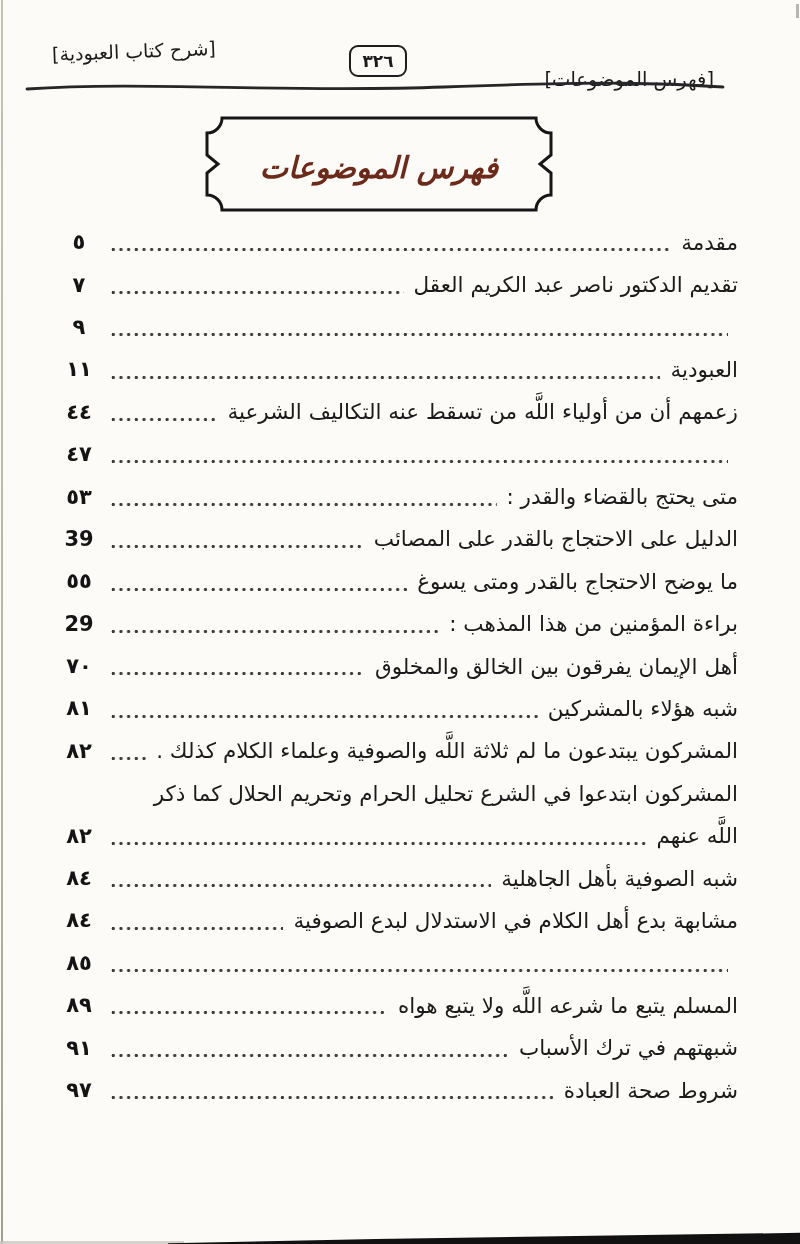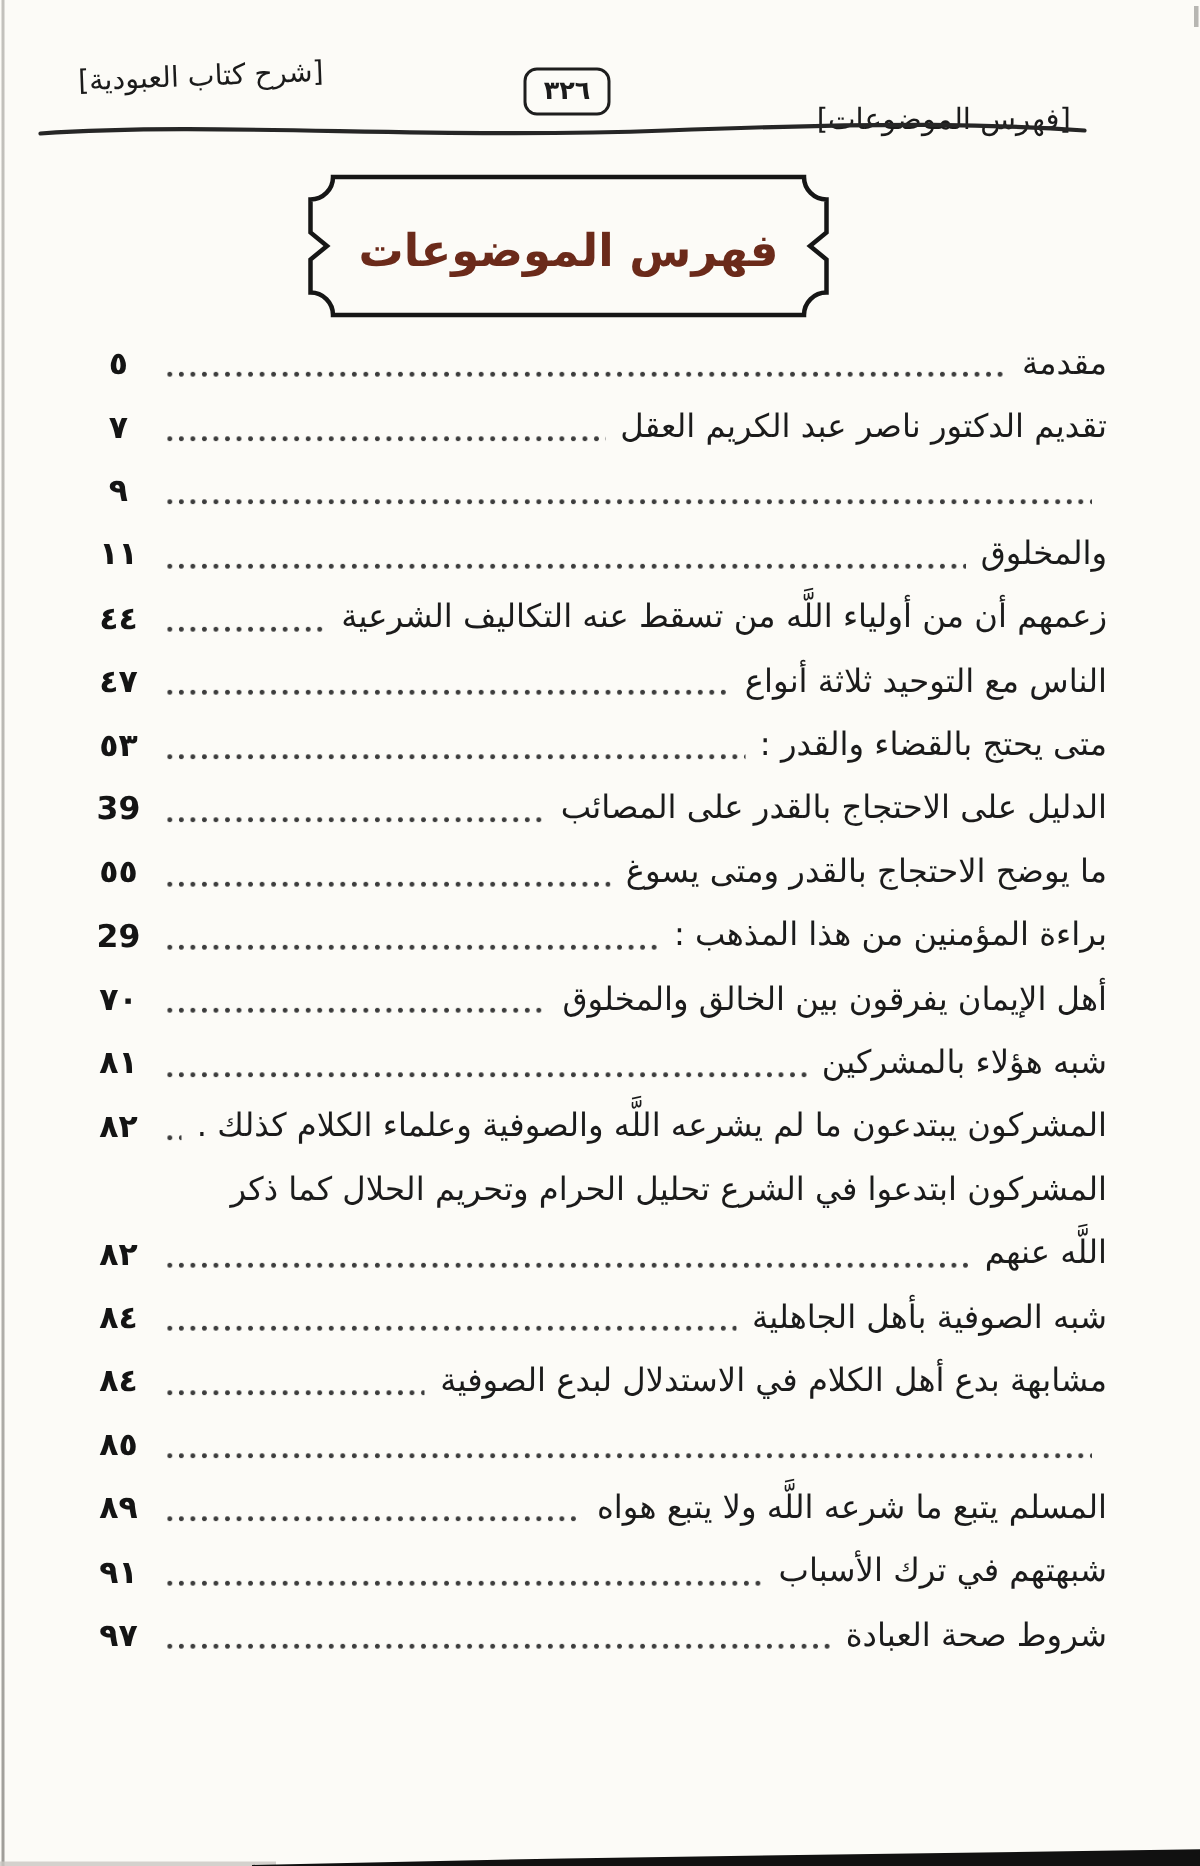--- a/index.html
+++ b/index.html
@@ -36,21 +36,21 @@
   }
   .hdr-box{
     position:absolute; left:349px; top:45px; width:58px; height:32px;
     border:2px solid #1e1e1e; border-radius:9px;
     display:flex; align-items:center; justify-content:center;
     background:#fcfbf7;
   }
   .hdr-box span{ font-size:17px; font-weight:bold; letter-spacing:1px; }
   .rule{ position:absolute; left:24px; top:78px; }
   
-  .cartouche{ position:absolute; left:204px; top:115px; width:350px; height:98px; }
+  .cartouche{ position:absolute; left:204px; top:115px; width:350px; height:98px;font-style:italic; }
   .cartouche svg{ position:absolute; inset:0; }
   .cartouche .ttl{
     position:absolute; inset:0; display:flex; align-items:center; justify-content:center;
     font-size:30px; font-weight:bold; color:#6b2a1a; padding-top:6px;
     letter-spacing:.5px;
   }
   
   .toc{
     position:absolute; top:221px; left:57px; right:62px;
     direction:rtl;
@@ -125,31 +125,30 @@
       <div class="row">
       <span class="t">تقديم الدكتور ناصر عبد الكريم العقل</span>
       <span class="dots"></span>
       <span class="num">٧</span>
     </div>
       <div class="row">
       <span class="dots"></span>
       <span class="num">٩</span>
     </div>
       <div class="row">
-      <span class="t">والمخلوق</span>
+      <span class="t">العبودية</span>
       <span class="dots"></span>
       <span class="num">١١</span>
     </div>
       <div class="row">
       <span class="t">زعمهم أن من أولياء اللَّه من تسقط عنه التكاليف الشرعية</span>
       <span class="dots"></span>
       <span class="num">٤٤</span>
     </div>
       <div class="row">
-      <span class="t">الناس مع التوحيد ثلاثة أنواع</span>
       <span class="dots"></span>
       <span class="num">٤٧</span>
     </div>
       <div class="row">
       <span class="t">متى يحتج بالقضاء والقدر :</span>
       <span class="dots"></span>
       <span class="num">٥٣</span>
     </div>
       <div class="row">
       <span class="t">الدليل على الاحتجاج بالقدر على المصائب</span>
@@ -170,21 +169,21 @@
       <span class="t">أهل الإيمان يفرقون بين الخالق والمخلوق</span>
       <span class="dots"></span>
       <span class="num">٧٠</span>
     </div>
       <div class="row">
       <span class="t">شبه هؤلاء بالمشركين</span>
       <span class="dots"></span>
       <span class="num">٨١</span>
     </div>
       <div class="row">
-      <span class="t">المشركون يبتدعون ما لم يشرعه اللَّه والصوفية وعلماء الكلام كذلك .</span>
+      <span class="t">المشركون يبتدعون ما لم ثلاثة اللَّه والصوفية وعلماء الكلام كذلك .</span>
       <span class="dots"></span>
       <span class="num">٨٢</span>
     </div>
       <div class="row wrap">
       <span class="t">المشركون ابتدعوا في الشرع تحليل الحرام وتحريم الحلال كما ذكر</span>
 
     </div>
       <div class="row">
       <span class="t">اللَّه عنهم</span>
       <span class="dots"></span>

